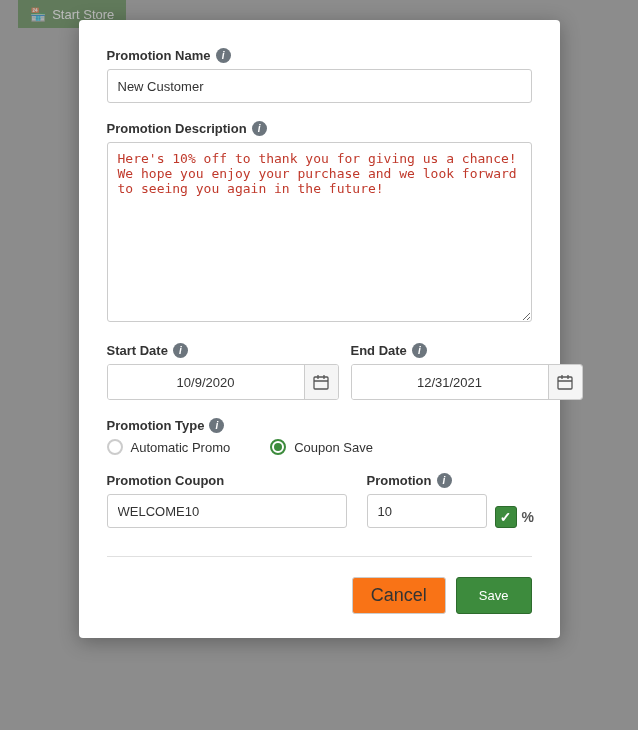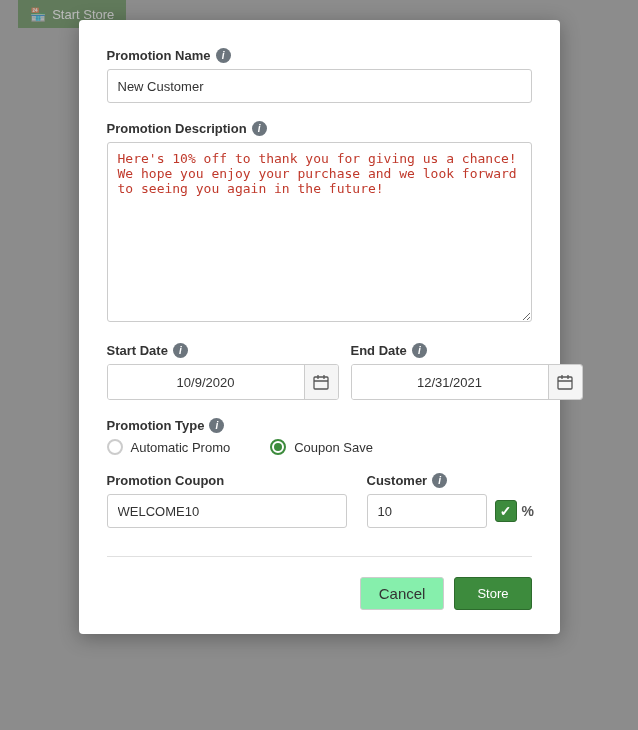--- a/index.html
+++ b/index.html
@@ -207,21 +207,21 @@
     }
 
     .discount-group {
       flex: 1;
       display: flex;
       flex-direction: column;
     }
 
     .discount-input-wrap {
       display: flex;
-      align-items: center;
+      align-items: flex-end;
       gap: 8px;
     }
 
     .discount-input-wrap input {
       width: 120px;
       height: 34px;
       border: 1px solid #ccc;
       border-radius: 3px;
       padding: 6px 10px;
       font-size: 13px;
@@ -267,25 +267,25 @@
     }
 
     .footer-row {
       display: flex;
       justify-content: flex-end;
       gap: 10px;
       padding-top: 4px;
     }
 
     .btn-cancel {
-      background: #86efac;
+      background: #f97316;
       border: 1px solid #ccc;
       border-radius: 3px;
       padding: 7px 18px;
-      font-size: 15px;
+      font-size: 18px;
       color: #333;
       cursor: pointer;
     }
 
     .btn-save {
       background: #3d8b3d;
       border: 1px solid #2d6b2d;
       border-radius: 3px;
       padding: 7px 22px;
       font-size: 13px;
@@ -377,35 +377,35 @@
 
       <div class="coupon-discount-row">
         <div class="coupon-group">
           <div class="form-label">
             <span>Promotion Coupon</span>
           </div>
           <input type="text" class="form-input" value="WELCOME10" style="">
         </div>
         <div class="discount-group">
           <div class="form-label">
-            <span>Customer</span>
+            <span>Promotion</span>
             <span class="info-icon">i</span>
           </div>
           <div class="discount-input-wrap">
             <input type="text" value="10" style="">
             <div class="checkbox-pct">
               <div class="checkbox-green"></div>
               <span class="pct-label">%</span>
             </div>
           </div>
         </div>
       </div>
 
       <hr class="divider">
 
       <div class="footer-row">
         <button class="btn-cancel">Cancel</button>
-        <button class="btn-save">Store</button>
+        <button class="btn-save">Save</button>
       </div>
 
     </div>
   </div>
 </div>
 
 </body></html>

